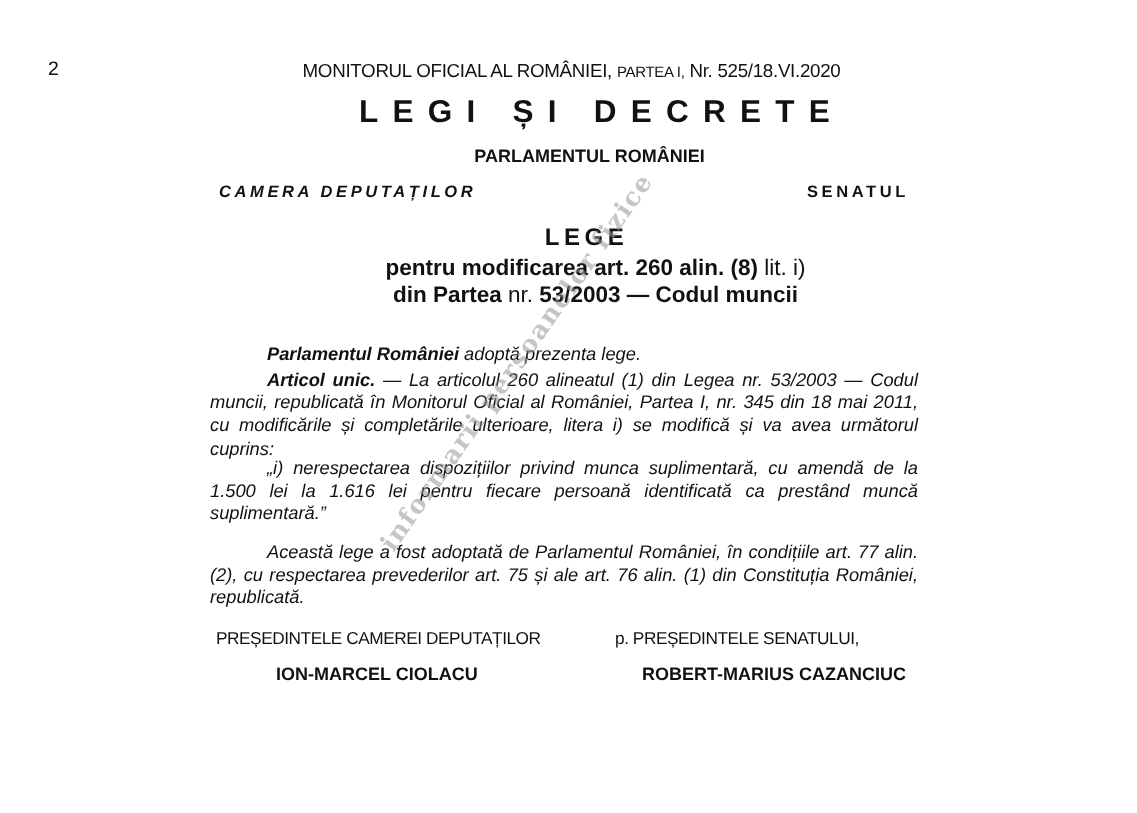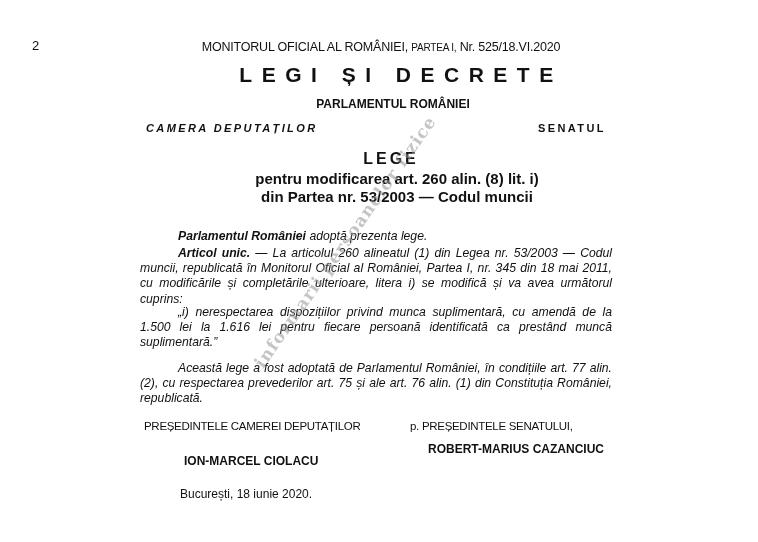--- a/index.html
+++ b/index.html
@@ -10,30 +10,30 @@
   .abs { position: absolute; }
   .page-num { left: 32px; top: 38px; font-size: 13px; }
   .running-header { left: 0; width: 758px; top: 40px; text-align: center; font-size: 12.5px; letter-spacing: -0.2px; padding-left: 2px; }
   .running-header .sc { font-size: 10px; }
   .section-title { left: 0; width: 758px; top: 63px; text-align: center; font-size: 21px; font-weight: bold; letter-spacing: 9.5px; padding-left: 22px; }
   .parliament { left: 0; width: 758px; top: 97px; text-align: center; font-size: 12px; font-weight: bold; padding-left: 14px; }
   .chamber-left { left: 146px; top: 122px; font-size: 11px; font-weight: bold; letter-spacing: 2.4px; font-style: italic; }
   .chamber-right { left: 538px; top: 122px; font-size: 11px; font-weight: bold; letter-spacing: 2.4px; }
   .law-word { left: 0; width: 758px; top: 150px; text-align: center; font-size: 16px; font-weight: bold; letter-spacing: 3px; padding-left: 12px; }
   .law-title { left: 0; width: 758px; top: 170px; text-align: center; font-size: 15px; font-weight: bold; line-height: 18px; padding-left: 18px; }
-  .law-title .nb { font-weight: bold; }
+  .law-title .nb { font-weight: normal; }
   .body { left: 140px; width: 472px; font-size: 12.2px; line-height: 15.2px; text-align: justify; font-style: italic; }
   .p1 { top: 229px; text-indent: 38px; }
   .p2 { top: 246px; text-indent: 38px; }
   .p3 { top: 305px; text-indent: 38px; }
   .p4 { top: 361px; text-indent: 38px; font-style: italic; }
   .b { font-weight: bold; }
   .sig-title-left { left: 144px; top: 420px; font-size: 11.5px; letter-spacing: -0.3px; text-align: center; }
   .sig-title-right { left: 410px; top: 420px; font-size: 11.5px; letter-spacing: -0.3px; }
-  .sig-name-left { left: 184px; top: 442px; font-size: 12px; font-weight: bold; margin-top: 12px; }
+  .sig-name-left { left: 184px; top: 442px; font-size: 12px; font-weight: bold; }
   .sig-name-right { left: 428px; top: 442px; font-size: 12px; font-weight: bold; }
   .place-date { left: 180px; top: 487px; font-size: 12px; line-height: 14px; }
   .watermark {
     left: 250px; top: 360px; width: 480px;
     transform: rotate(-55deg); transform-origin: left top;
     font-family: "DejaVu Serif", serif; font-weight: bold; font-size: 17px;
     color: rgba(150,150,150,0.55); letter-spacing: 1px; white-space: nowrap;
     pointer-events: none;
   }
 </style>
@@ -77,16 +77,15 @@
 <div class="abs body p3">„i) nerespectarea dispozițiilor privind munca suplimentară, cu amendă de la 1.500 lei la 1.616 lei pentru fiecare persoană identificată ca prestând muncă suplimentară.”</div>
 
 <div class="abs body p4">Această lege a fost adoptată de Parlamentul României, în condițiile art. 77 alin. (2), cu respectarea prevederilor art. 75 și ale art. 76 alin. (1) din Constituția României, republicată.</div>
 
 <div class="abs sig-title-left">PREȘEDINTELE CAMEREI DEPUTAȚILOR</div>
 <div class="abs sig-title-right">p. PREȘEDINTELE SENATULUI,</div>
 <div class="abs sig-name-left">ION-MARCEL CIOLACU</div>
 <div class="abs sig-name-right">ROBERT-MARIUS CAZANCIUC</div>
 
 <div class="abs place-date">
-  <div>București, 18 iunie 2020.</div>
 </div>
 
 <div class="abs watermark">informarii persoanelor fizice</div>
 
 </body></html>

